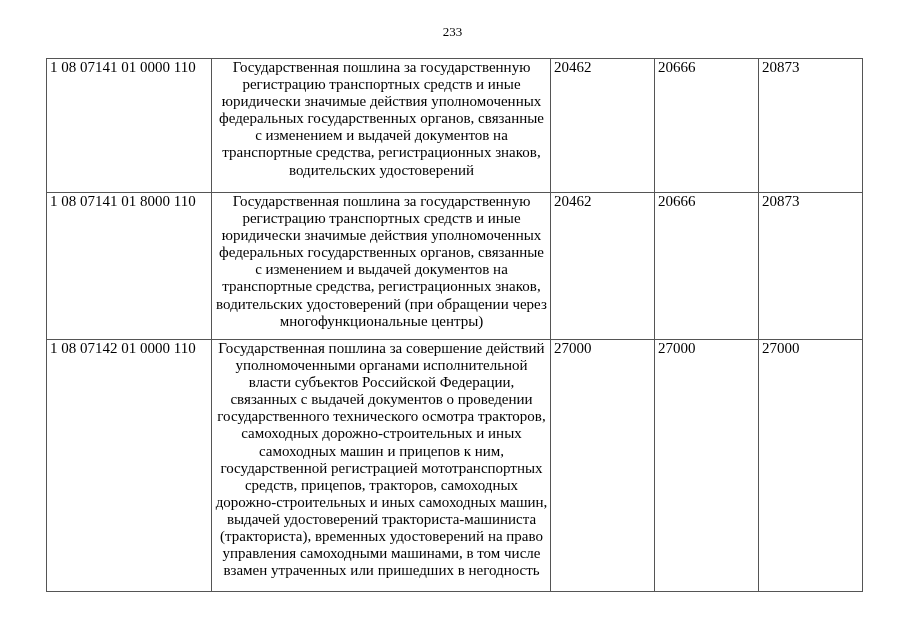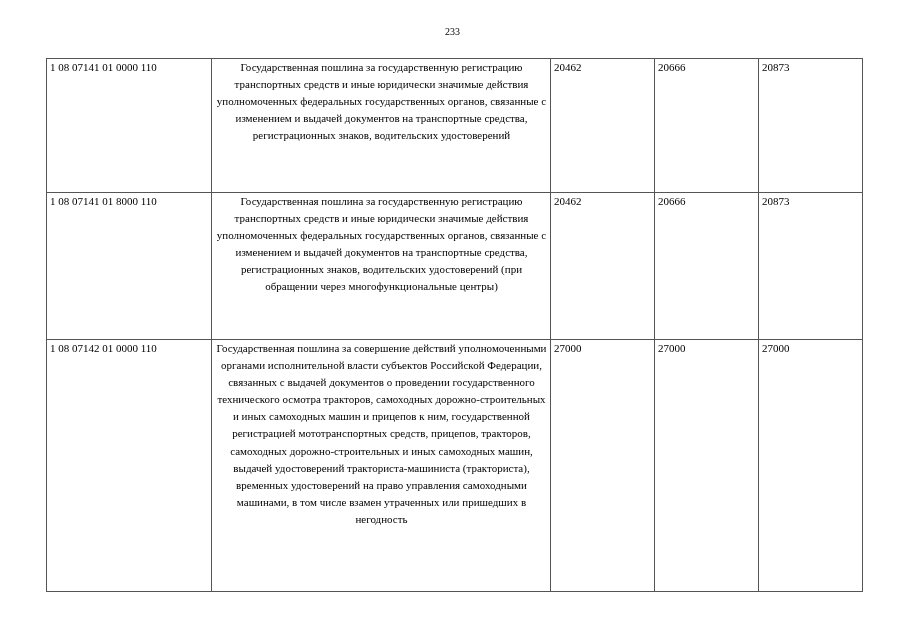--- a/index.html
+++ b/index.html
@@ -3,30 +3,30 @@
   <meta charset="utf-8">
   <style>
     html, body { margin: 0; padding: 0; background: #ffffff; }
     body {
       width: 905px; height: 640px; position: relative; overflow: hidden;
       font-family: "Liberation Serif", "DejaVu Serif", serif;
       color: #000;
     }
     .page-number {
       position: absolute; top: 24px; left: 0; width: 905px;
-      text-align: center; font-size: 10px; line-height: 16px;
+      text-align: center; font-size: 13px; line-height: 16px;
     }
     table.budget {
       position: absolute; left: 46px; top: 58px;
       border-collapse: collapse; table-layout: fixed;
       width: 813px;
     }
     table.budget td {
       border: 1px solid #555;
-      font-size: 11px; line-height: 17.1px;
+      font-size: 15px; line-height: 17.1px;
       padding: 0 2px 0 3px;
       vertical-align: top;
     }
     td.code { width: 159px; text-align: left; padding-left: 15px; }
     td.name { width: 333px; padding-left: 2px; text-align: center; }
     td.num { width: 98px; text-align: left; vertical-align: middle; padding-right: 1px; }
     tr.r1 td { height: 133px; }
     tr.r2 td { height: 146px; margin-top: 8px; }
     tr.r3 td { height: 251px; }
   </style>

